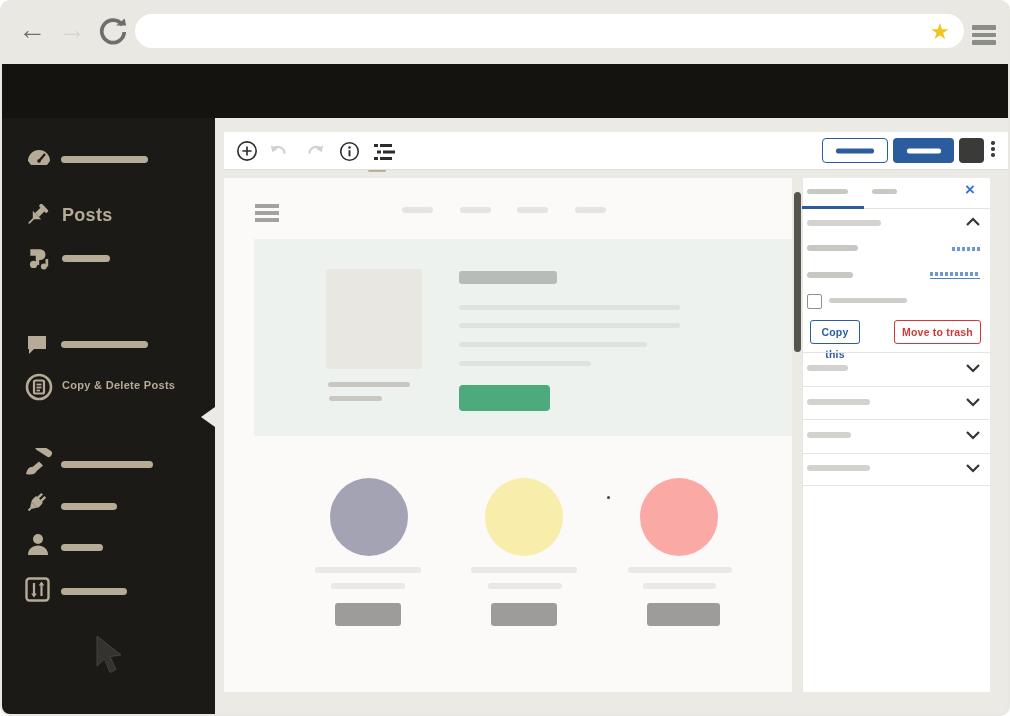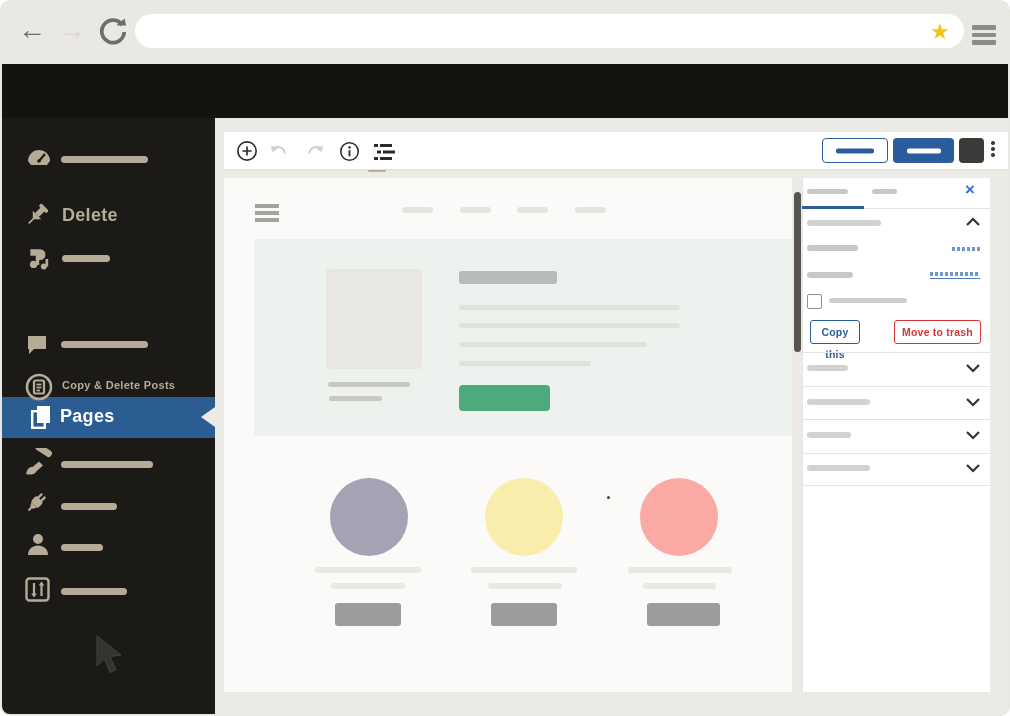--- a/index.html
+++ b/index.html
@@ -131,42 +131,33 @@
     <div class="abs" style="left:22px;top:84px;">
       <svg width="26" height="26" viewBox="0 0 24 24">
           <g transform="rotate(45 12 12)" fill="#b5ab96">
             <rect x="7" y="1.5" width="10" height="3.5" rx="1.5"></rect>
             <rect x="9.5" y="4" width="5" height="8"></rect>
             <path d="M6.5 12h11l-5.5 5.5z"></path>
             <rect x="11.3" y="16" width="1.6" height="7" rx="0.8"></rect>
           </g>
         </svg>
     </div>
-    <div class="sb-label" style="left:60px;top:87px;font-size:18px;">Delete</div>
+    <div class="sb-label" style="left:60px;top:87px;font-size:18px;">Posts</div>
 
     <div class="abs" style="left:24px;top:128px;">
       <svg width="26" height="26" viewBox="0 0 24 24" fill="#b5ab96">
           <path d="M4 3h9a5 5 0 0 1 0 10H9v-4H4z"></path>
           <circle cx="7" cy="17" r="3.4"></circle>
           <rect x="9.2" y="9" width="3" height="8.5"></rect>
           <circle cx="16.5" cy="19" r="2.8"></circle>
           <rect x="18" y="12" width="2.5" height="7"></rect>
         </svg>
     </div>
     <div class="bar" style="left:60px;top:137px;width:48px;height:7px;"></div>
 
-    <div class="active-row">
-      <div class="abs" style="left:27px;top:8px;">
-        <svg width="24" height="26" viewBox="0 0 24 26">
-            <rect x="8" y="1" width="13" height="17" fill="#ffffff"></rect>
-            <rect x="3.2" y="6.2" width="12.6" height="16.6" fill="none" stroke="#ffffff" stroke-width="2.4"></rect>
-          </svg>
-      </div>
-      <div class="sb-label" style="left:58px;top:9px;font-size:18px;color:#ffffff;">Pages</div>
-    </div>
     <div class="active-arrow"></div>
 
     <div class="abs" style="left:23px;top:215px;">
       <svg width="24" height="24" viewBox="0 0 24 24">
           <path d="M3 3h18v13H9l-5 5v-5H3z" fill="#b5ab96"></path>
         </svg>
     </div>
     <div class="bar" style="left:59px;top:223px;width:87px;height:7px;"></div>
 
     <div class="abs" style="left:23px;top:255px;">

